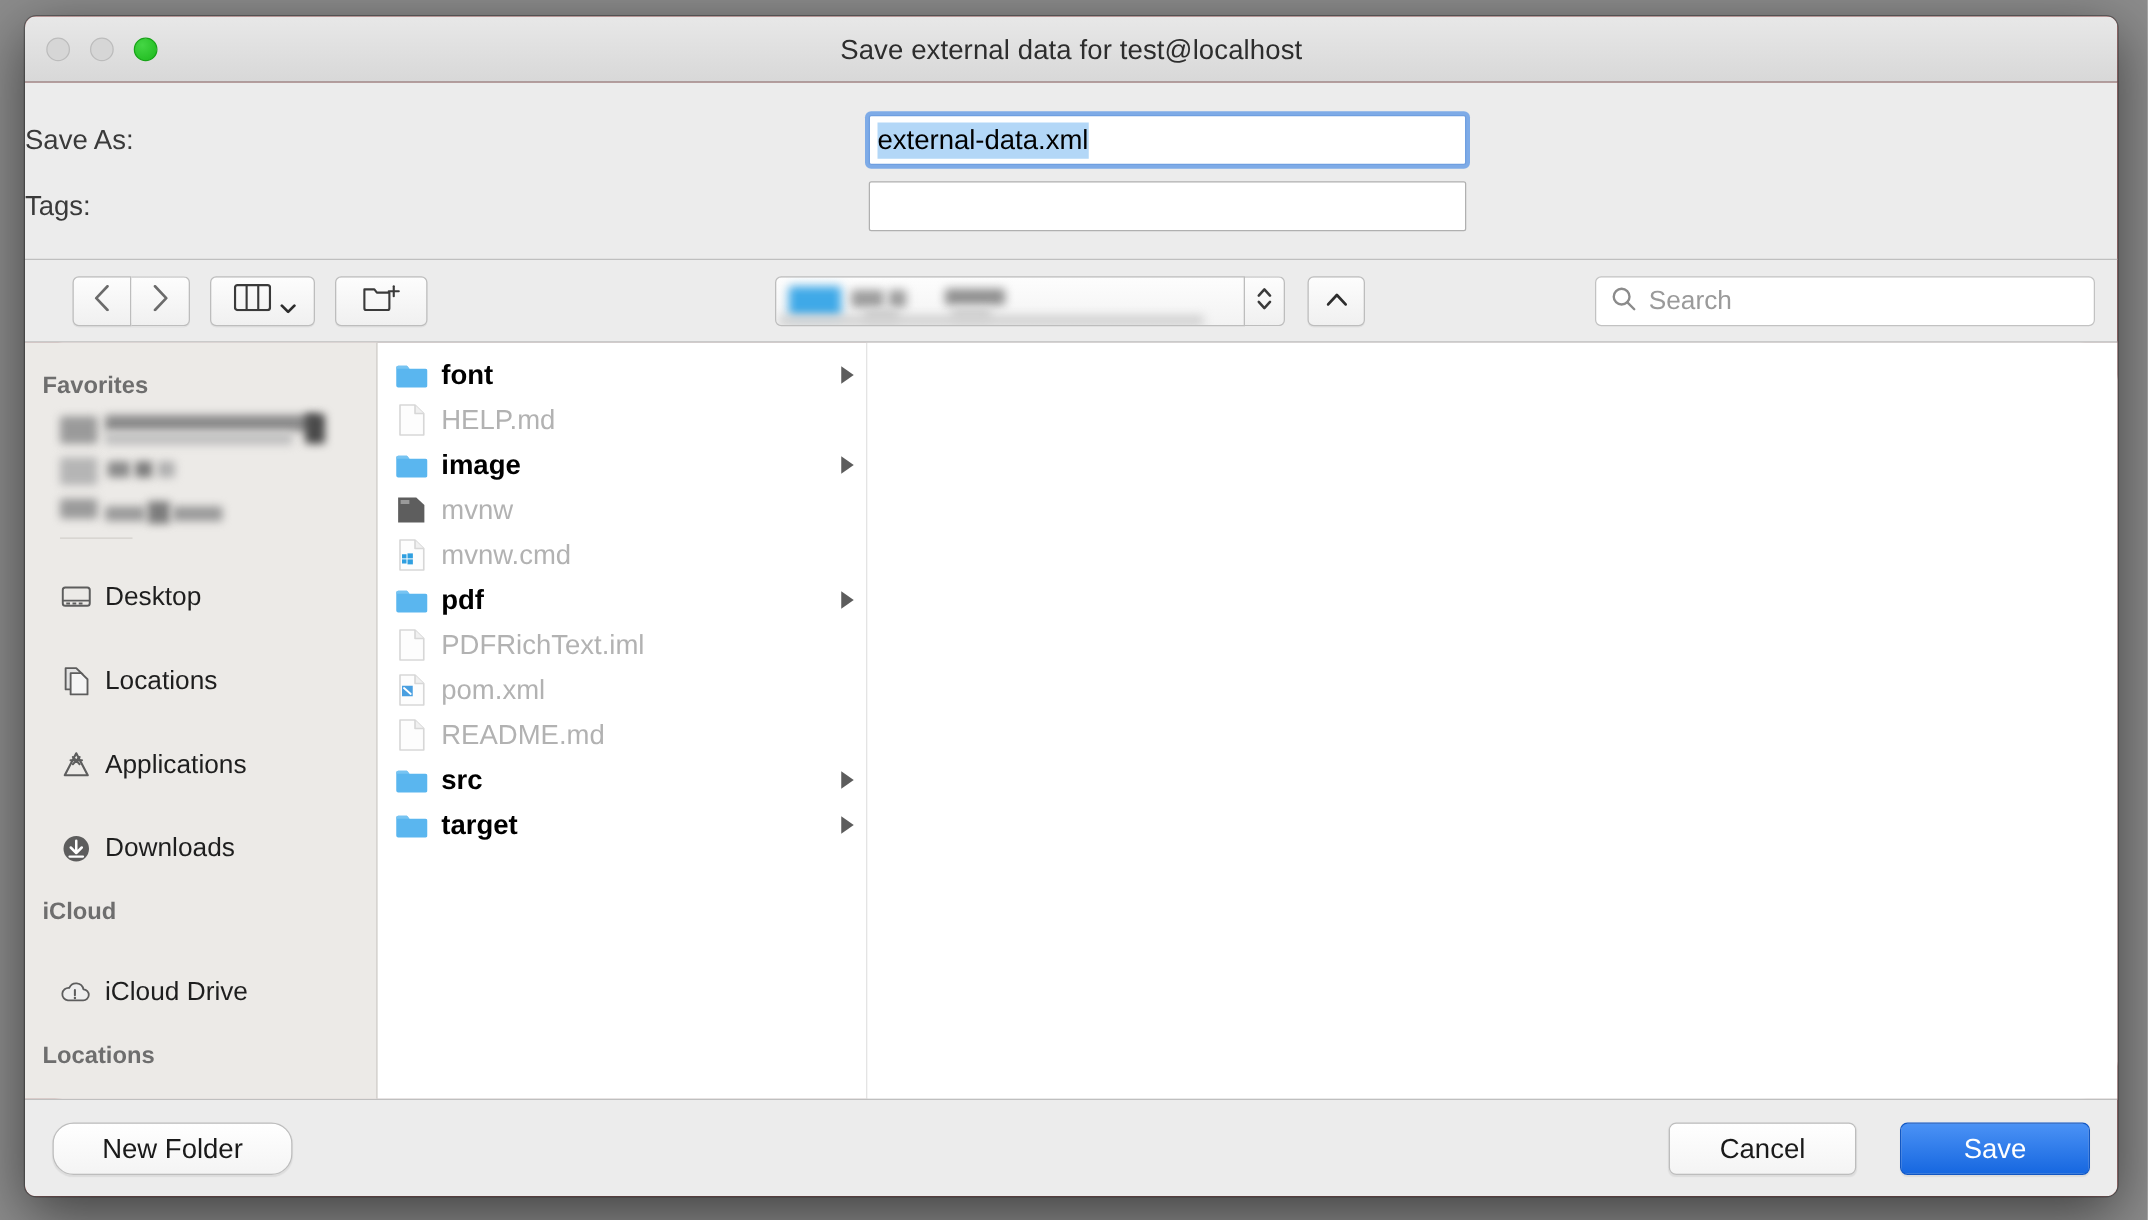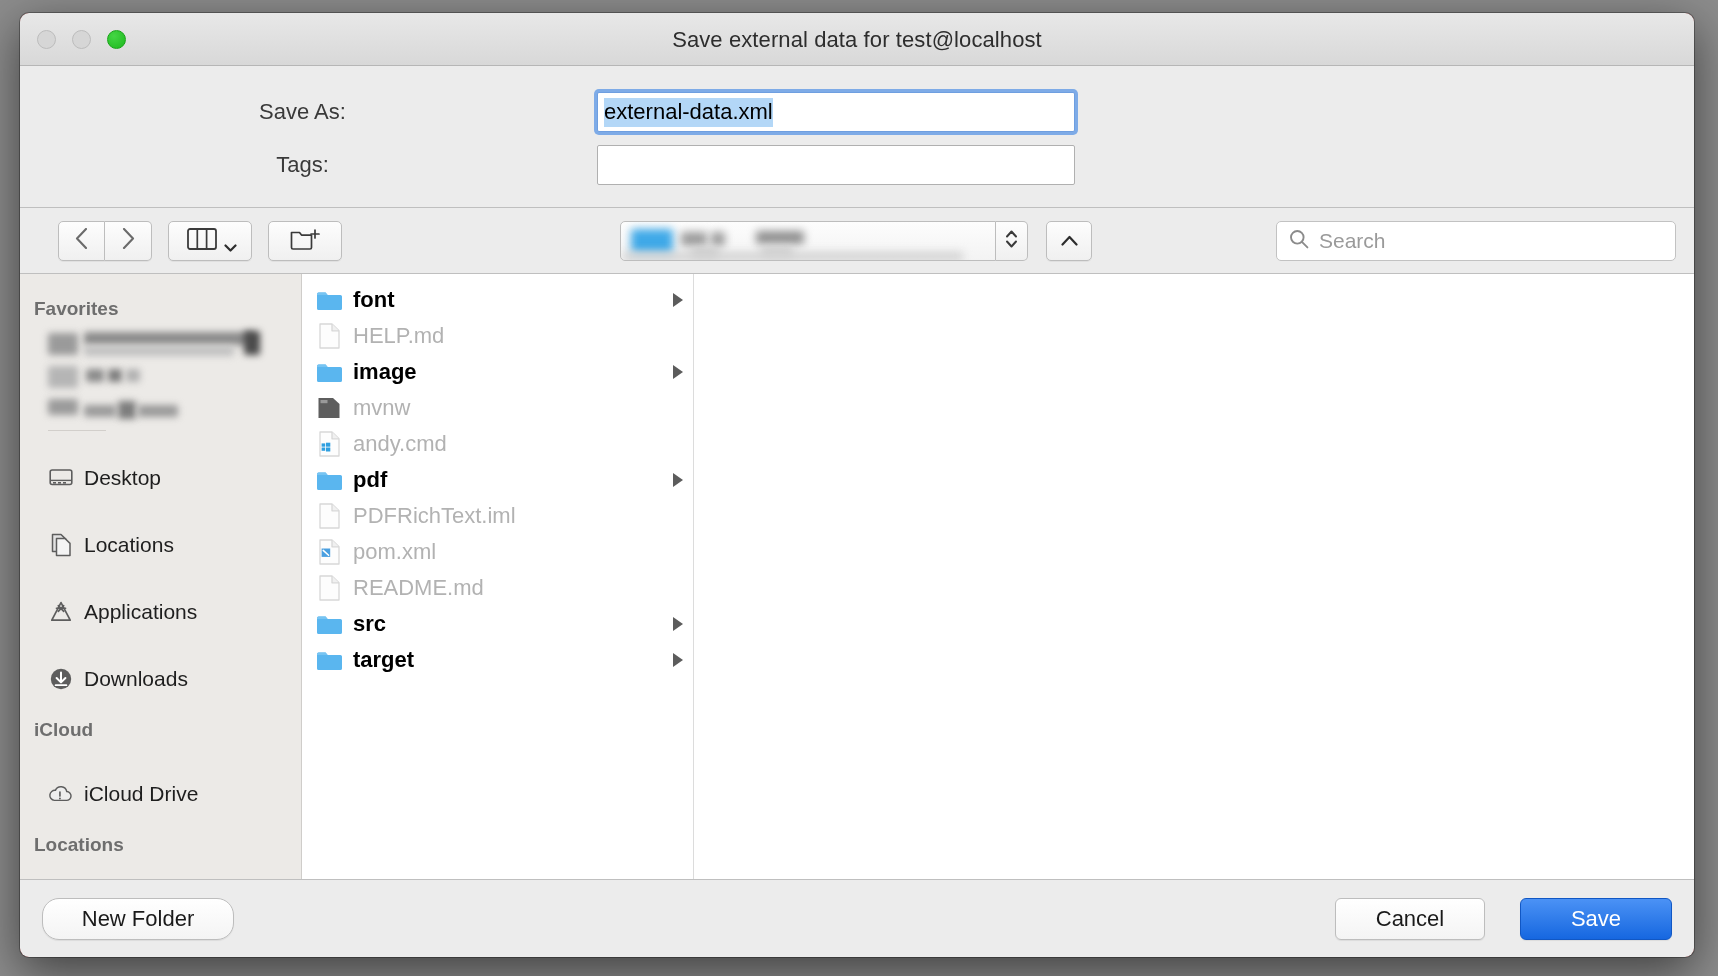--- a/index.html
+++ b/index.html
@@ -52,22 +52,22 @@
 
   
   .namepane {
     flex: 0 0 142px;
     background: #ececec;
     border-bottom: 1px solid #bfbfbf;
     padding-top: 26px;
   }
   .frow { display: flex; align-items: center; margin-bottom: 13px; }
   .flabel {
-    width: 577px;
-    text-align: center;
+    width: 675px;
+    text-align: left;
     padding-right: 12px;
     font-size: 22px;
     color: #3a3a3a;
   }
   .fieldwrap { position: relative; }
   .textfield {
     width: 478px; height: 40px;
     background: #fff;
     border: 1px solid #b0b0b0;
     border-radius: 2px;
@@ -502,21 +502,21 @@
                 <path d="M1 1h12l7 6.8V25H1z" fill="#fdfdfd" stroke="#d7d7d7" stroke-width="1.3" stroke-linejoin="round"></path>
                 <path d="M13 1v6.8h7" fill="#f0f0f0" stroke="#d7d7d7" stroke-width="1.3" stroke-linejoin="round"></path>
                 <g transform="translate(2.6,11.5)" fill="#2f9fe0">
                   <rect x="0" y="0.9" width="3.6" height="3.3"></rect>
                   <rect x="4.4" y="0.2" width="4.3" height="4"></rect>
                   <rect x="0" y="5" width="3.6" height="3.3"></rect>
                   <rect x="4.4" y="5" width="4.3" height="4"></rect>
                 </g>
               </svg>
           </span>
-          <span class="fname">andy.cmd</span>
+          <span class="fname">mvnw.cmd</span>
         </div>
 
         <div class="frow-item folder">
           <span class="fico">
             <svg width="26" height="21" viewBox="0 0 26 21">
                 <path d="M1 4.2a1.6 1.6 0 0 1 1.6-1.6h7l2 2.4h12.8A1.6 1.6 0 0 1 26 6.6v11.8a1.6 1.6 0 0 1-1.6 1.6H2.6A1.6 1.6 0 0 1 1 18.4z" fill="#5ab6ef"></path>
                 <path d="M1 4.2a1.6 1.6 0 0 1 1.6-1.6h7l2 2.4H1z" fill="#77c4f2"></path>
               </svg>
           </span>
           <span class="fname">pdf</span>

